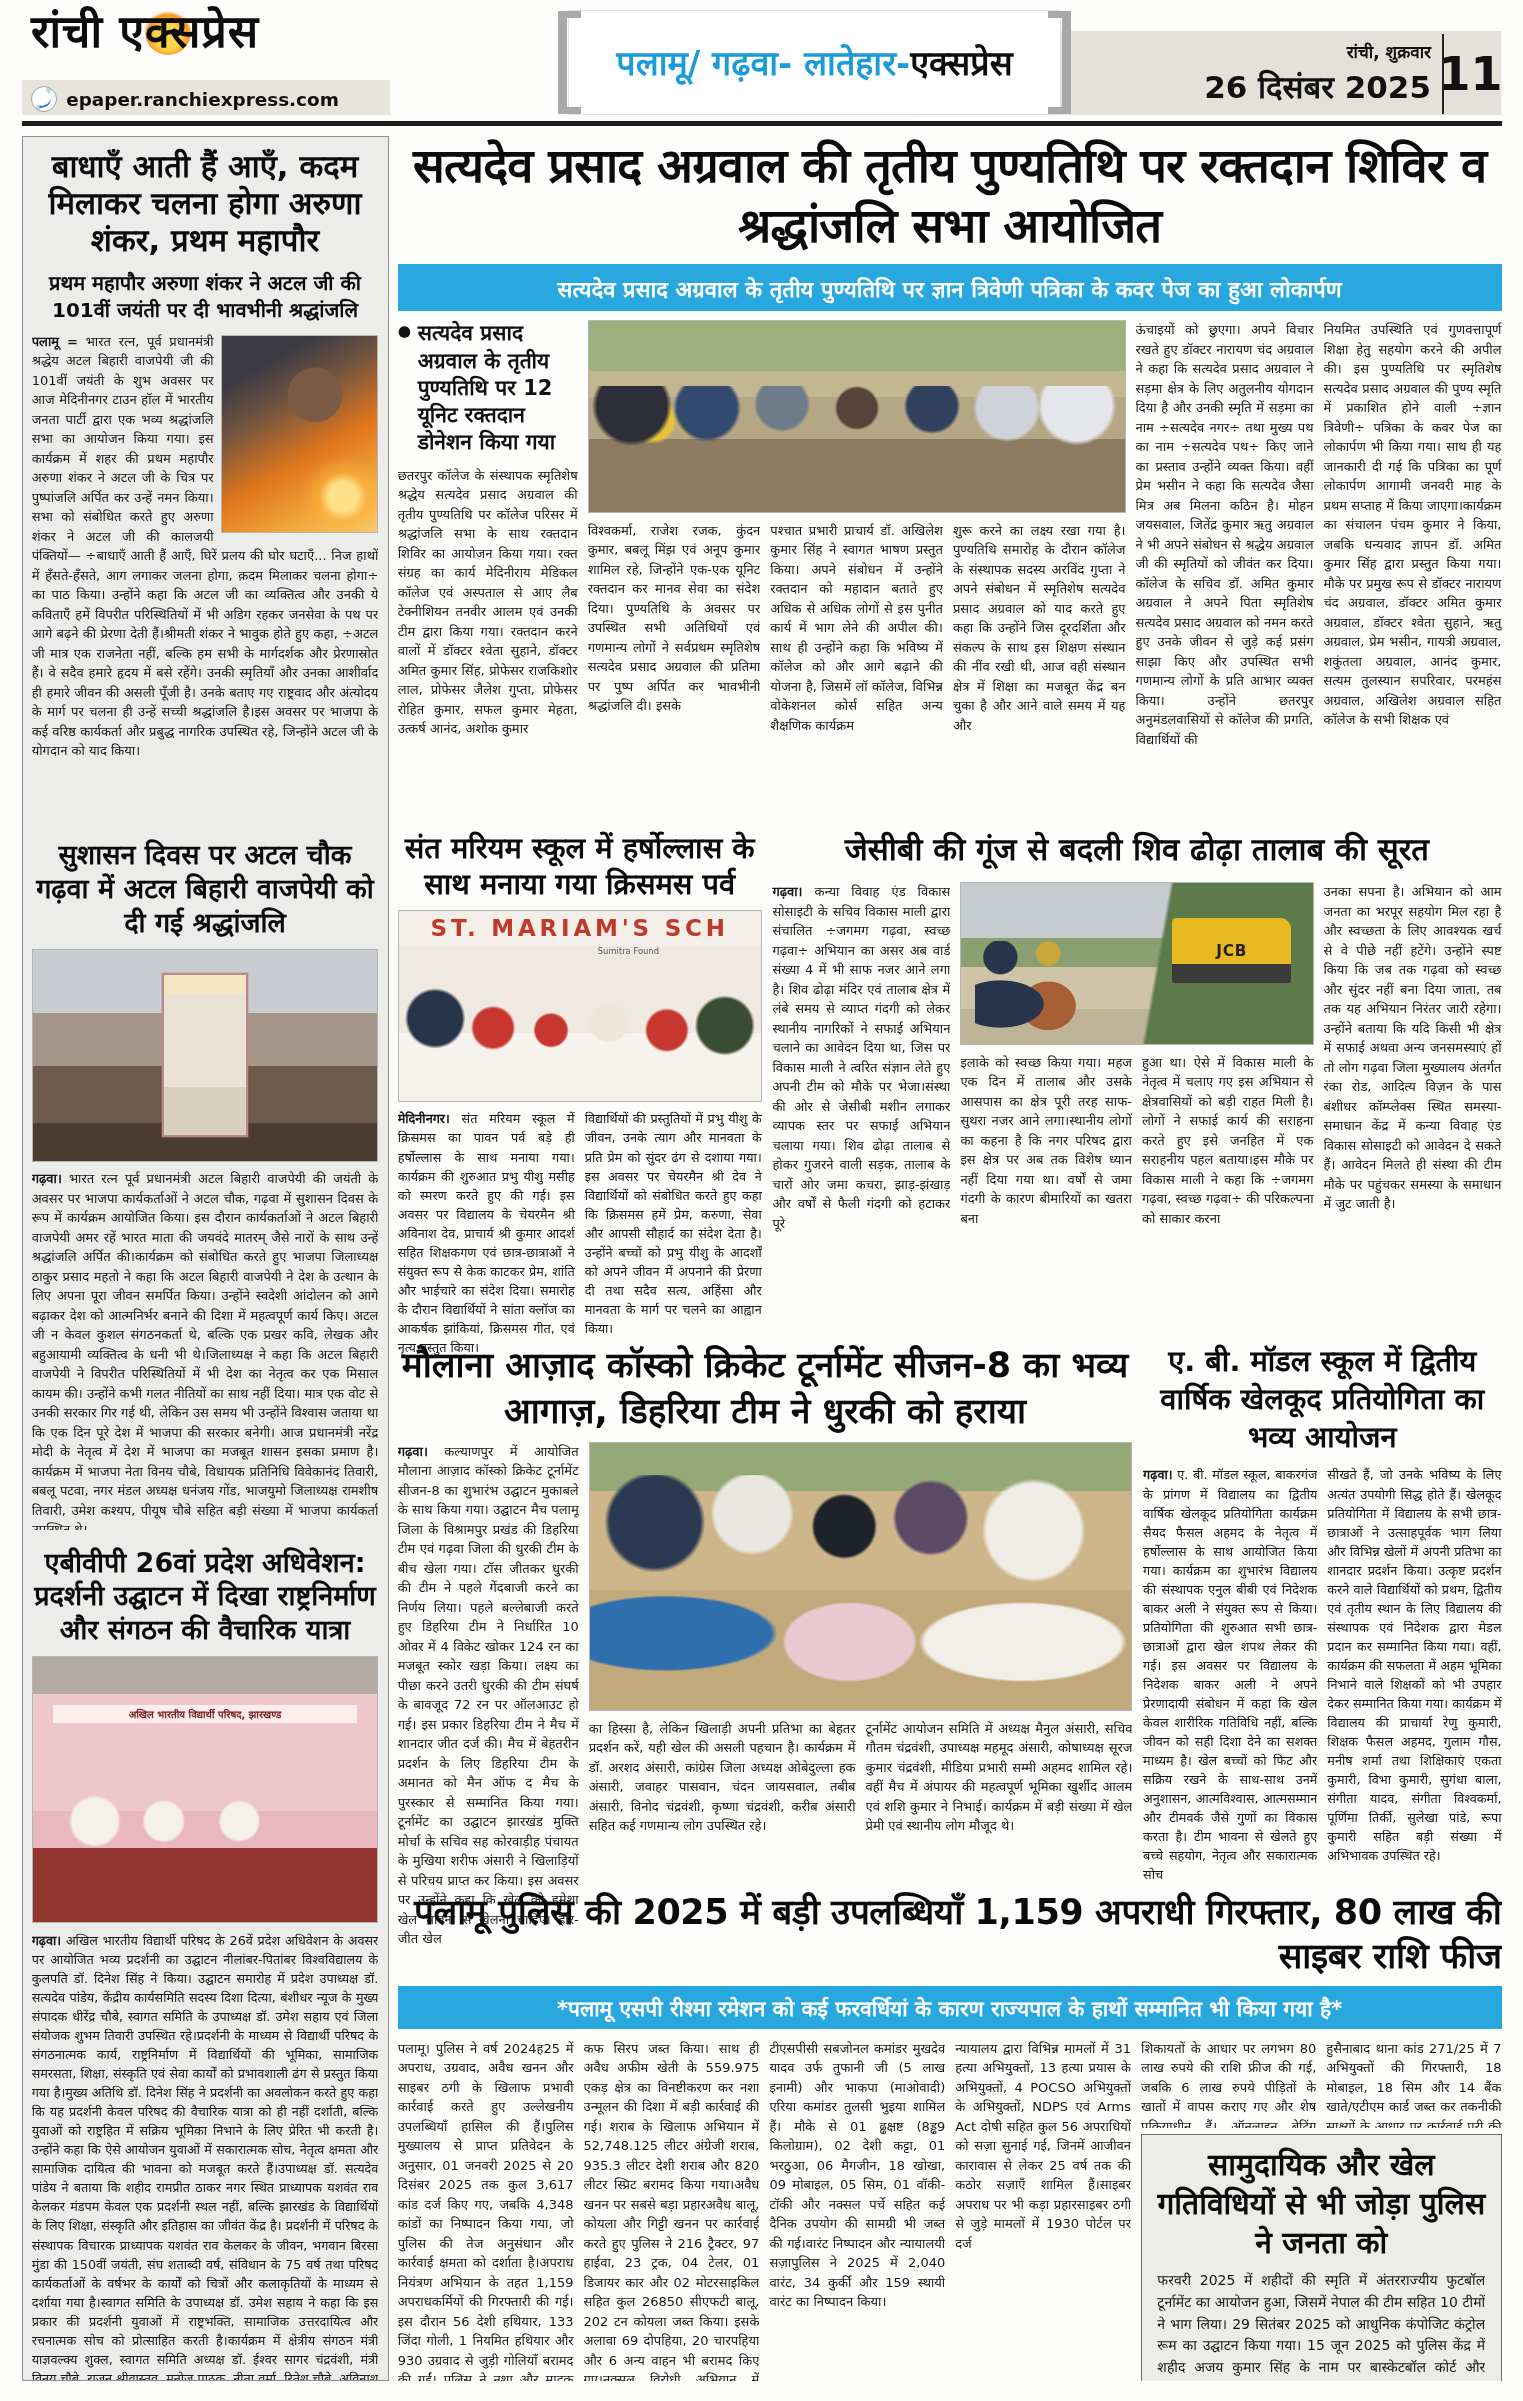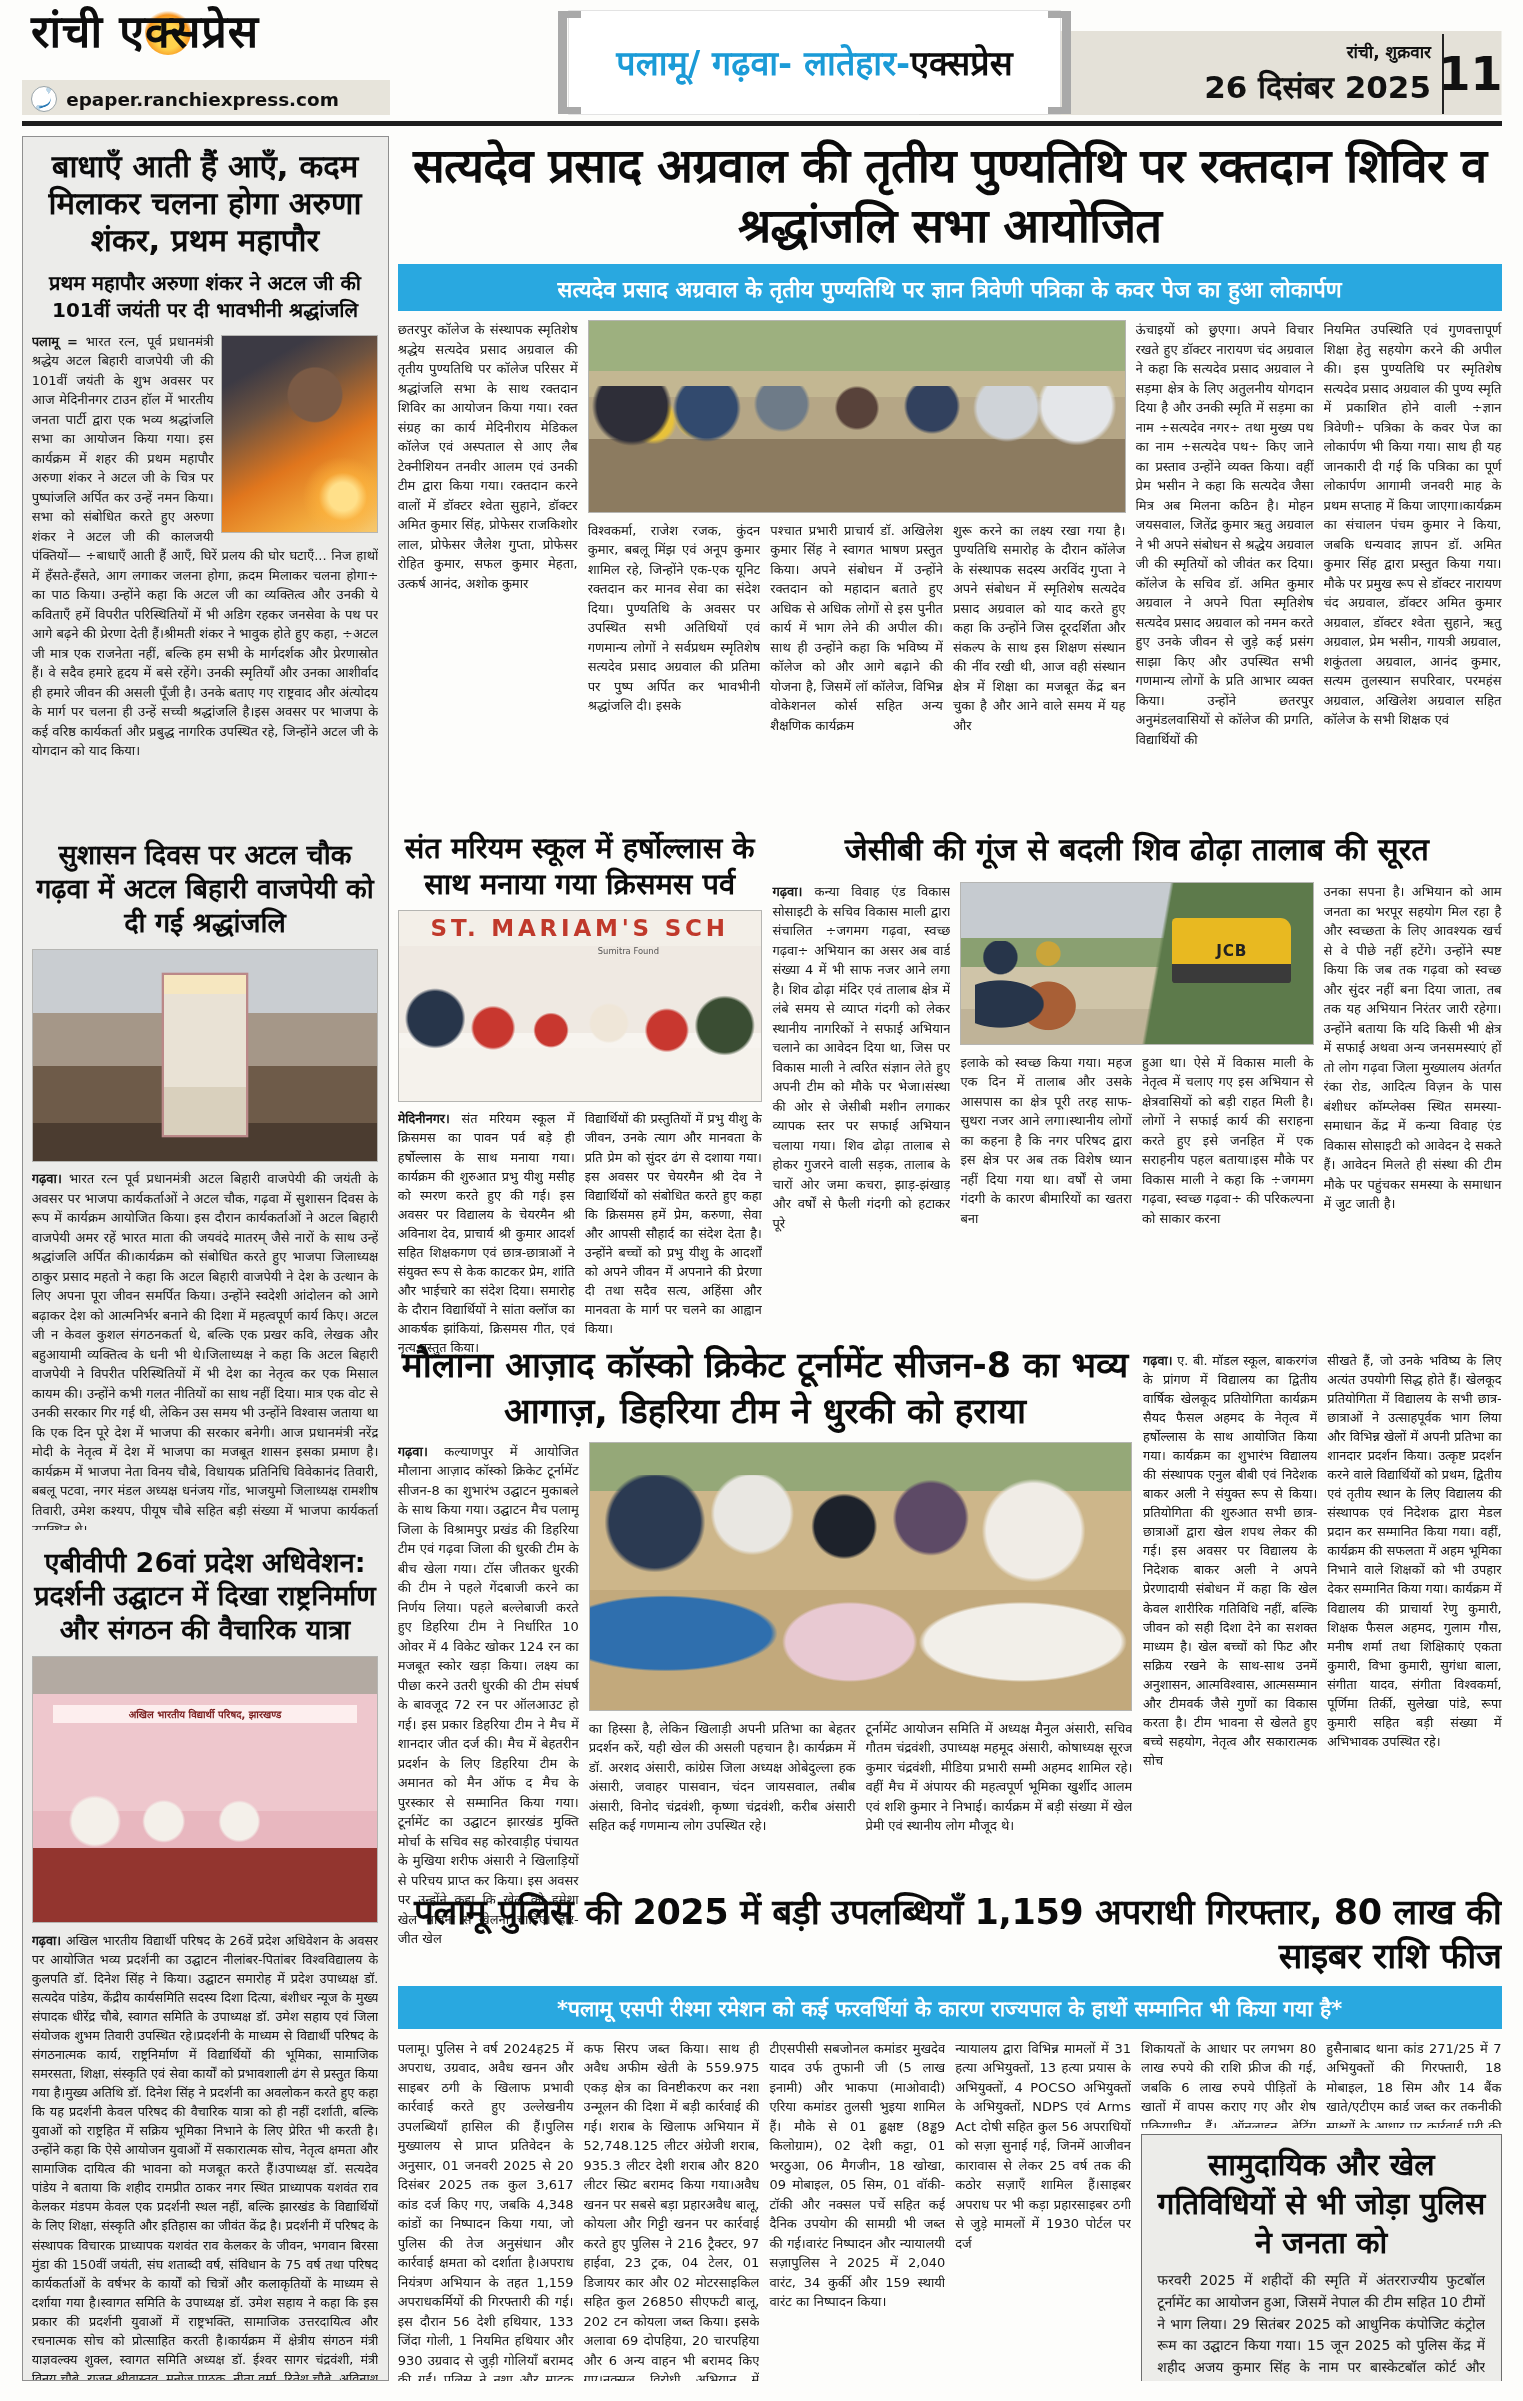--- a/index.html
+++ b/index.html
@@ -244,20 +244,21 @@
       </article>
     </aside>
 
     <main class="mainarea">
 
       <section>
         <h1 class="m-head">सत्यदेव प्रसाद अग्रवाल की तृतीय पुण्यतिथि पर रक्तदान शिविर व श्रद्धांजलि सभा आयोजित</h1>
         <div class="bluebar">सत्यदेव प्रसाद अग्रवाल के तृतीय पुण्यतिथि पर ज्ञान त्रिवेणी पत्रिका के कवर पेज का हुआ लोकार्पण</div>
         <div class="m-body">
           <div class="m-colA">
+            <div class="bullet-head">सत्यदेव प्रसाद अग्रवाल के तृतीय पुण्यतिथि पर 12 यूनिट रक्तदान डोनेशन किया गया</div>
             <div class="body-txt" style="height:330px;">छतरपुर कॉलेज के संस्थापक स्मृतिशेष श्रद्धेय सत्यदेव प्रसाद अग्रवाल की तृतीय पुण्यतिथि पर कॉलेज परिसर में श्रद्धांजलि सभा के साथ रक्तदान शिविर का आयोजन किया गया। रक्त संग्रह का कार्य मेदिनीराय मेडिकल कॉलेज एवं अस्पताल से आए लैब टेक्नीशियन तनवीर आलम एवं उनकी टीम द्वारा किया गया। रक्तदान करने वालों में डॉक्टर श्वेता सुहाने, डॉक्टर अमित कुमार सिंह, प्रोफेसर राजकिशोर लाल, प्रोफेसर जैलेश गुप्ता, प्रोफेसर रोहित कुमार, सफल कुमार मेहता, उत्कर्ष आनंद, अशोक कुमार</div>
           </div>
           <div class="m-span">
             <div class="photo ph-blood"></div>
             <div class="m-undercols">
               <div class="body-txt">विश्वकर्मा, राजेश रजक, कुंदन कुमार, बबलू मिंझ एवं अनूप कुमार शामिल रहे, जिन्होंने एक-एक यूनिट रक्तदान कर मानव सेवा का संदेश दिया। पुण्यतिथि के अवसर पर उपस्थित सभी अतिथियों एवं गणमान्य लोगों ने सर्वप्रथम स्मृतिशेष सत्यदेव प्रसाद अग्रवाल की प्रतिमा पर पुष्प अर्पित कर भावभीनी श्रद्धांजलि दी। इसके</div>
               <div class="body-txt">पश्चात प्रभारी प्राचार्य डॉ. अखिलेश कुमार सिंह ने स्वागत भाषण प्रस्तुत किया। अपने संबोधन में उन्होंने रक्तदान को महादान बताते हुए अधिक से अधिक लोगों से इस पुनीत कार्य में भाग लेने की अपील की। साथ ही उन्होंने कहा कि भविष्य में कॉलेज को और आगे बढ़ाने की योजना है, जिसमें लॉ कॉलेज, विभिन्न वोकेशनल कोर्स सहित अन्य शैक्षणिक कार्यक्रम</div>
               <div class="body-txt">शुरू करने का लक्ष्य रखा गया है। पुण्यतिथि समारोह के दौरान कॉलेज के संस्थापक सदस्य अरविंद गुप्ता ने अपने संबोधन में स्मृतिशेष सत्यदेव प्रसाद अग्रवाल को याद करते हुए कहा कि उन्होंने जिस दूरदर्शिता और संकल्प के साथ इस शिक्षण संस्थान की नींव रखी थी, आज वही संस्थान क्षेत्र में शिक्षा का मजबूत केंद्र बन चुका है और आने वाले समय में यह और</div>
             </div>
           </div>
@@ -320,20 +321,21 @@
               <div class="photo ph-cricket"></div>
               <div class="two-cols" style="flex:1;">
                 <div class="body-txt">का हिस्सा है, लेकिन खिलाड़ी अपनी प्रतिभा का बेहतर प्रदर्शन करें, यही खेल की असली पहचान है। कार्यक्रम में डॉ. अरशद अंसारी, कांग्रेस जिला अध्यक्ष ओबेदुल्ला हक अंसारी, जवाहर पासवान, चंदन जायसवाल, तबीब अंसारी, विनोद चंद्रवंशी, कृष्णा चंद्रवंशी, करीब अंसारी सहित कई गणमान्य लोग उपस्थित रहे।</div>
                 <div class="body-txt">टूर्नामेंट आयोजन समिति में अध्यक्ष मैनुल अंसारी, सचिव गौतम चंद्रवंशी, उपाध्यक्ष महमूद अंसारी, कोषाध्यक्ष सूरज कुमार चंद्रवंशी, मीडिया प्रभारी सम्मी अहमद शामिल रहे। वहीं मैच में अंपायर की महत्वपूर्ण भूमिका खुर्शीद आलम एवं शशि कुमार ने निभाई। कार्यक्रम में बड़ी संख्या में खेल प्रेमी एवं स्थानीय लोग मौजूद थे।</div>
               </div>
             </div>
           </div>
         </article>
 
         <article class="abmodel">
+          <h2 class="ab-head" actable="false">ए. बी. मॉडल स्कूल में द्वितीय वार्षिक खेलकूद प्रतियोगिता का भव्य आयोजन</h2>
           <div class="two-cols">
             <div class="body-txt" style="height:430px; font-size:12.7px;">
               <span class="dateline">गढ़वा।</span>
               <span>ए. बी. मॉडल स्कूल, बाकरगंज के प्रांगण में विद्यालय का द्वितीय वार्षिक खेलकूद प्रतियोगिता कार्यक्रम सैयद फैसल अहमद के नेतृत्व में हर्षोल्लास के साथ आयोजित किया गया। कार्यक्रम का शुभारंभ विद्यालय की संस्थापक एनुल बीबी एवं निदेशक बाकर अली ने संयुक्त रूप से किया। प्रतियोगिता की शुरुआत सभी छात्र-छात्राओं द्वारा खेल शपथ लेकर की गई। इस अवसर पर विद्यालय के निदेशक बाकर अली ने अपने प्रेरणादायी संबोधन में कहा कि खेल केवल शारीरिक गतिविधि नहीं, बल्कि जीवन को सही दिशा देने का सशक्त माध्यम है। खेल बच्चों को फिट और सक्रिय रखने के साथ-साथ उनमें अनुशासन, आत्मविश्वास, आत्मसम्मान और टीमवर्क जैसे गुणों का विकास करता है। टीम भावना से खेलते हुए बच्चे सहयोग, नेतृत्व और सकारात्मक सोच</span>
             </div>
             <div class="body-txt" style="height:430px; font-size:12.7px;">सीखते हैं, जो उनके भविष्य के लिए अत्यंत उपयोगी सिद्ध होते हैं। खेलकूद प्रतियोगिता में विद्यालय के सभी छात्र-छात्राओं ने उत्साहपूर्वक भाग लिया और विभिन्न खेलों में अपनी प्रतिभा का शानदार प्रदर्शन किया। उत्कृष्ट प्रदर्शन करने वाले विद्यार्थियों को प्रथम, द्वितीय एवं तृतीय स्थान के लिए विद्यालय की संस्थापक एवं निदेशक द्वारा मेडल प्रदान कर सम्मानित किया गया। वहीं, कार्यक्रम की सफलता में अहम भूमिका निभाने वाले शिक्षकों को भी उपहार देकर सम्मानित किया गया। कार्यक्रम में विद्यालय की प्राचार्या रेणु कुमारी, शिक्षक फैसल अहमद, गुलाम गौस, मनीष शर्मा तथा शिक्षिकाएं एकता कुमारी, विभा कुमारी, सुगंधा बाला, संगीता यादव, संगीता विश्वकर्मा, पूर्णिमा तिर्की, सुलेखा पांडे, रूपा कुमारी सहित बड़ी संख्या में अभिभावक उपस्थित रहे।</div>
           </div>
         </article>
       </div>
 

